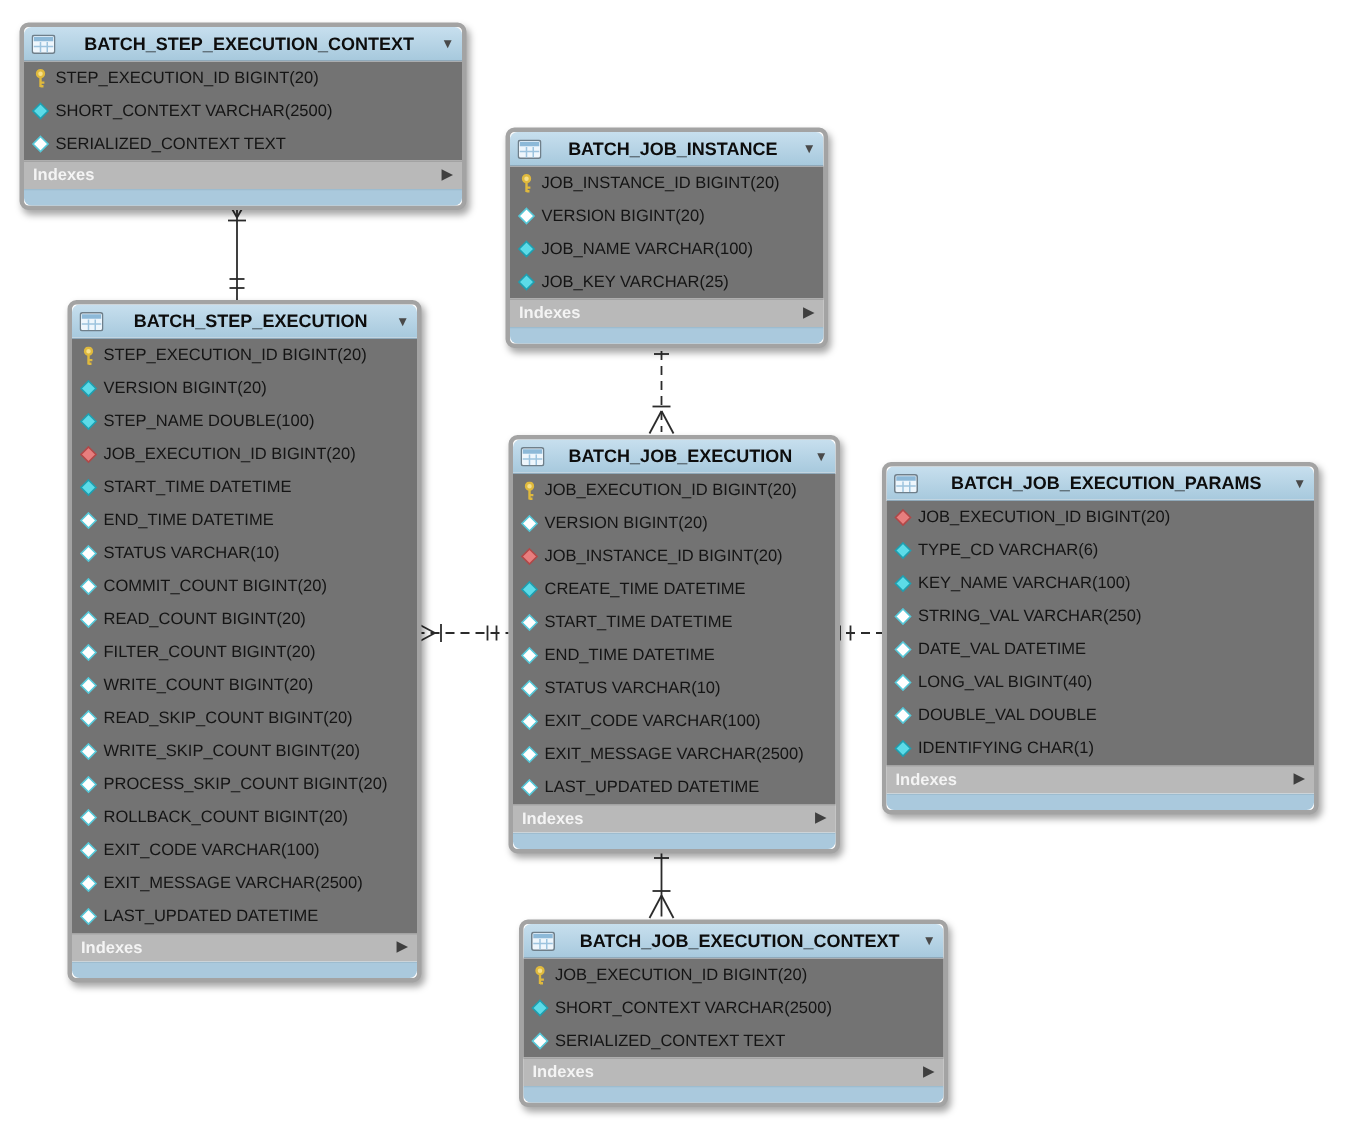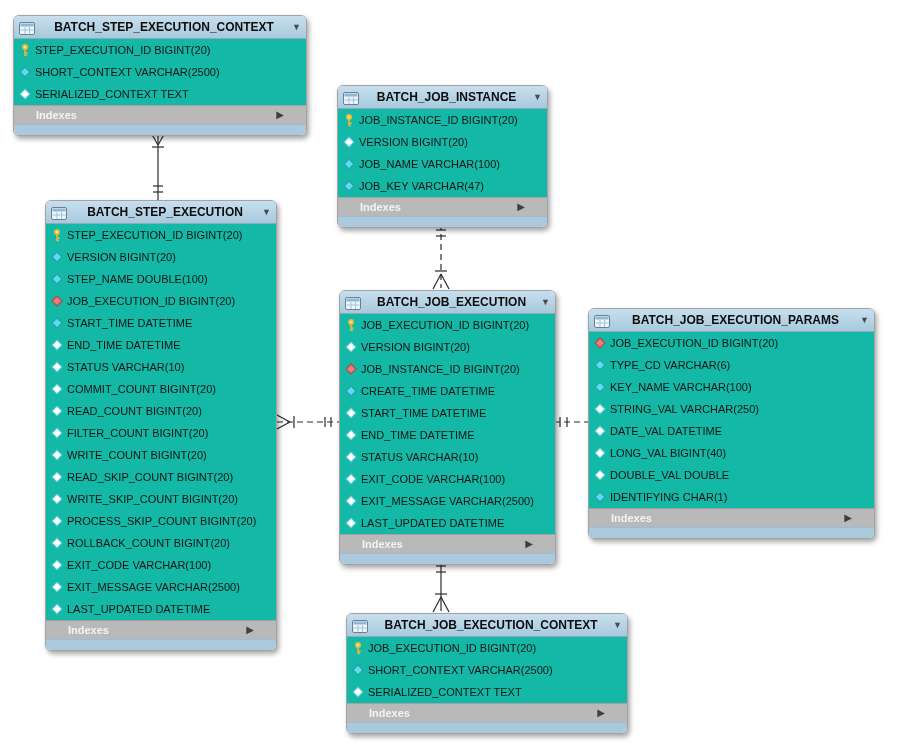--- a/index.html
+++ b/index.html
@@ -1,33 +1,33 @@
 <!DOCTYPE html>
 <html><head>
 <meta charset="utf-8">
 <style>
   html,body{margin:0;padding:0;background:#ffffff;}
   #canvas{position:relative;width:912px;height:750px;background:#ffffff;overflow:hidden;
           font-family:"Liberation Sans", sans-serif;}
   #wires{position:absolute;left:0;top:0;width:912px;height:750px;}
-  .tbl{position:absolute;background:#ffffff;border:1px solid #a3a3a3;border-radius:6px;
+  .tbl{position:absolute;background:#ffffff;border:3px solid #a3a3a3;border-radius:6px;
        box-shadow:2px 3px 5px rgba(0,0,0,0.35);}
   .tbl-hd{height:22px;display:flex;align-items:center;
        background:linear-gradient(#c7dfee,#a7c9dd);
        border-bottom:1px solid #8fa9ba;border-radius:5px 5px 0 0;padding:0 5px;}
   .tbl-hd .ttl{flex:1;text-align:center;font-size:12px;font-weight:bold;color:#0d0d0d;
        white-space:nowrap;overflow:hidden;}
   .tbl-hd .caret{font-size:9px;color:#4a4a4a;margin-left:3px;line-height:1;}
   .tbl-ic{width:16px;height:13px;margin-right:4px;flex:0 0 auto;}
-  .rows{background:#14b8a6;}
+  .rows{background:#737373;}
   .tbl-row{height:22px;display:flex;align-items:center;padding:0 4px;}
   .tbl-row .ic{width:12px;height:13px;margin:0 4px 0 1px;flex:0 0 auto;display:flex;align-items:center;}
   .tbl-row .lbl{font-size:11px;color:#141414;white-space:nowrap;}
   .tbl-idx{height:18px;display:flex;align-items:center;background:#b9b9b9;
-       border-top:1px solid #a3a3a3;padding:0 22px;}
+       border-top:1px solid #a3a3a3;padding:0 6px;}
   .tbl-idx .lbl{flex:1;font-size:11px;font-weight:bold;color:#f4f4f4;}
   .tbl-idx .arr{font-size:10px;color:#3f3f3f;line-height:1;}
   .tbl-strip{height:10px;background:#aac9dd;border-radius:0 0 5px 5px;border-top:1px solid #9dbccf;}
 </style>
 </head>
 <body>
 
 <div id="canvas">
     <svg id="wires" width="912" height="750">
       <g>
@@ -153,21 +153,21 @@
             </svg>
           </span>
           <span class="lbl">JOB_NAME VARCHAR(100)</span>
         </div>
         <div class="tbl-row">
           <span class="ic">
             <svg width="12" height="12" viewBox="0 0 12 12">
               <path d="M6 1 L11 6 L6 11 L1 6 Z" fill="#5cdbe8" stroke="#1f9fb0" stroke-width="1.1"></path>
             </svg>
           </span>
-          <span class="lbl">JOB_KEY VARCHAR(47)</span>
+          <span class="lbl">JOB_KEY VARCHAR(25)</span>
         </div>
       </div>
       <div class="tbl-idx">
         <span class="lbl">Indexes</span>
         <span class="arr">▶</span>
       </div>
       <div class="tbl-strip"></div>
     </div>
     <div class="tbl" style="left: 45px; top: 200px; width: 230px;">
       <div class="tbl-hd">

